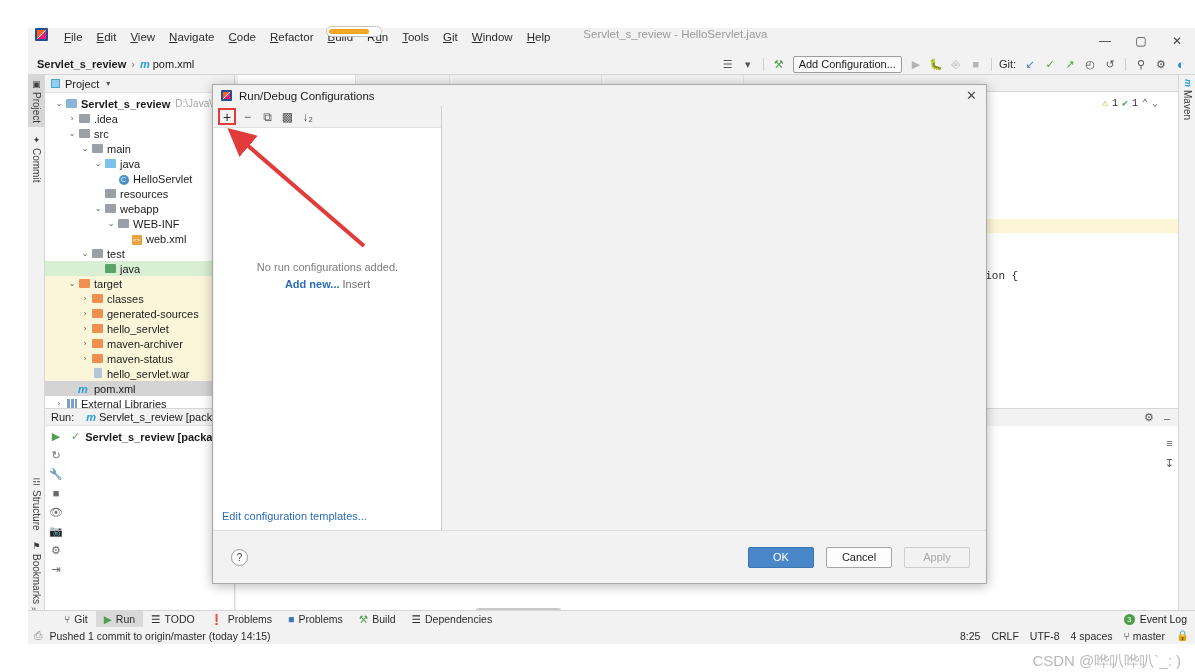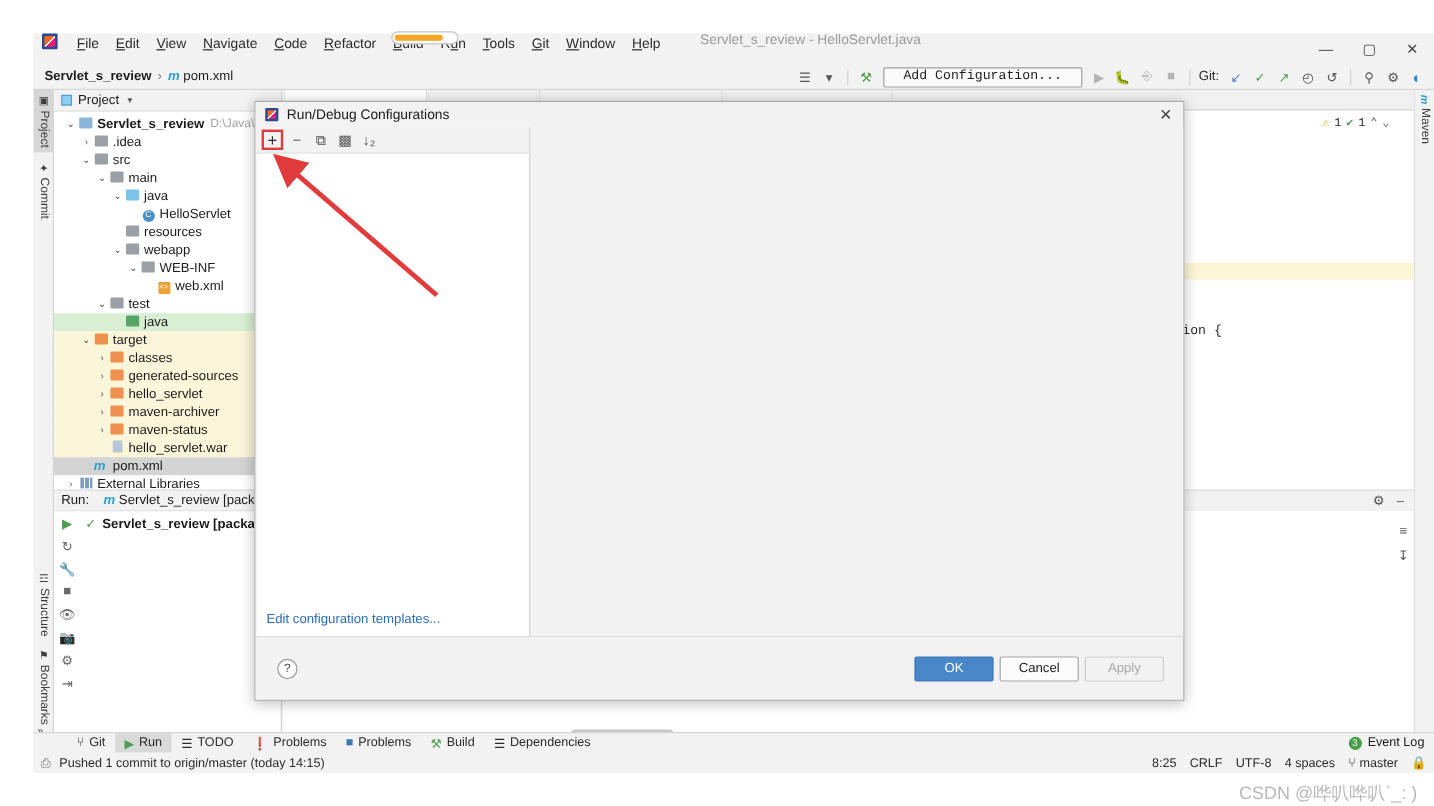--- a/index.html
+++ b/index.html
@@ -39,22 +39,22 @@
             display:flex; align-items:center; border-bottom:1px solid #d6d6d6; }
   .crumb { display:flex; align-items:center; margin-left:9px; font-size:11px; }
   .crumb b { font-weight:bold; color:#1c1c1c; }
   .crumb .sep { margin:0 5px; color:#7a7a7a; }
   .mvn-m { color:#2a9fd6; font-style:italic; font-weight:bold; font-size:11px; margin-right:3px; }
 
   .tb-right { position:absolute; right:4px; top:0; height:22px; display:flex; align-items:center; gap:0px; }
   .tb-btn { width:20px; height:18px; display:flex; align-items:center; justify-content:center;
             color:#555; font-size:11px; }
   .tb-sep { width:1px; height:13px; background:#cfcfcf; margin:0 5px; }
-  .addcfg { height:17px; line-height:15px; padding:0 16px; border:1px solid #9d9d9d; border-radius:2px;
-            background:#fafafa; font-size:11px; color:#1c1c1c; margin:0 4px;font-family:Liberation Mono, monospace; }
+  .addcfg { height:17px; line-height:15px; padding:0 5px; border:1px solid #9d9d9d; border-radius:2px;
+            background:#fafafa; font-size:11px; color:#1c1c1c; margin:0 4px; }
   .muted-ico { color:#b4b4b4; }
   .git-lbl { font-size:11px; color:#2b2b2b; margin:0 4px 0 2px; }
 
   
   .leftstrip { position:absolute; left:28px; top:75px; width:17px; height:541px; background:#f2f2f2;
                border-right:1px solid #d6d6d6; }
   .vtab { position:absolute; left:0; width:17px; writing-mode:vertical-rl; font-size:10px; color:#3c3c3c;
           display:flex; align-items:center; justify-content:flex-start; padding-top:4px; white-space:nowrap; }
   .vtab.active { background:#d6d6d6; }
   .vtab .vi { font-size:9px; margin-bottom:3px; }
@@ -146,21 +146,21 @@
   .dtb.plus { border:2px solid #e23b3b; color:#2b2b2b; font-size:14px; width:18px; height:17px; }
   .dlg-empty { position:absolute; left:0; right:0; top:155px; text-align:center; font-size:11px; color:#7d7d7d; }
   .lnk-b { color:#2b6cb8; font-weight:bold; }
   .dlg-edittpl { position:absolute; left:8px; bottom:8px; font-size:11px; color:#2b6cb8; }
   .dlg-right { position:absolute; left:230px; top:0; right:0; bottom:0; background:#f2f2f2; }
   .dlg-rcenter { position:absolute; left:0; right:0; top:155px; text-align:center; }
   .dlg-footer { position:absolute; left:0; right:0; bottom:0; height:53px; background:#f2f2f2;
                 border-top:1px solid #dedede; display:flex; align-items:center; }
   .help-btn { width:17px; height:17px; border-radius:50%; border:1px solid #9a9a9a; background:#fff;
               display:flex; align-items:center; justify-content:center; font-size:10px; margin-left:18px; color:#444; }
-  .dlg-btns { position:absolute; right:16px; display:flex; gap:5px; }
+  .dlg-btns { position:absolute; right:16px; display:flex; gap:12px; }
   .btn { height:21px; min-width:66px; border:1px solid #a5a5a5; border-radius:2px; background:#fcfcfc;
          font-size:11px; display:flex; align-items:center; justify-content:center; color:#1c1c1c; }
   .btn.primary { background:#4a87c8; border-color:#3b76b4; color:#fff; }
   .btn.disabled { color:#a8a8a8; background:#f2f2f2; border-color:#cdcdcd; }
 
   
   .arrow-svg { position:absolute; left:214px; top:118px; width:170px; height:140px; pointer-events:none; }
 
   
   .watermark { position:absolute; right:14px; bottom:1px; font-size:15px; color:#b9b9b9; white-space:nowrap; }
@@ -460,20 +460,27 @@
 
     <div class="dlg-body">
       <div class="dlg-left">
         <div class="dlg-ltoolbar">
           <div class="dtb plus">+</div>
           <div class="dtb muted-ico">−</div>
           <div class="dtb muted-ico">⧉</div>
           <div class="dtb muted-ico">▩</div>
           <div class="dtb muted-ico">↓₂</div>
         </div>
+        <div class="dlg-empty">
+          <div>No run configurations added.</div>
+          <div style="margin-top:5px">
+            <span class="lnk-b">Add new...</span>
+            <span style="color:#6e6e6e">Insert</span>
+          </div>
+        </div>
         <div class="dlg-edittpl">Edit configuration templates...</div>
       </div>
 
       <div class="dlg-right">
         <div class="dlg-rcenter">
         </div>
       </div>
     </div>
 
     <div class="dlg-footer">

